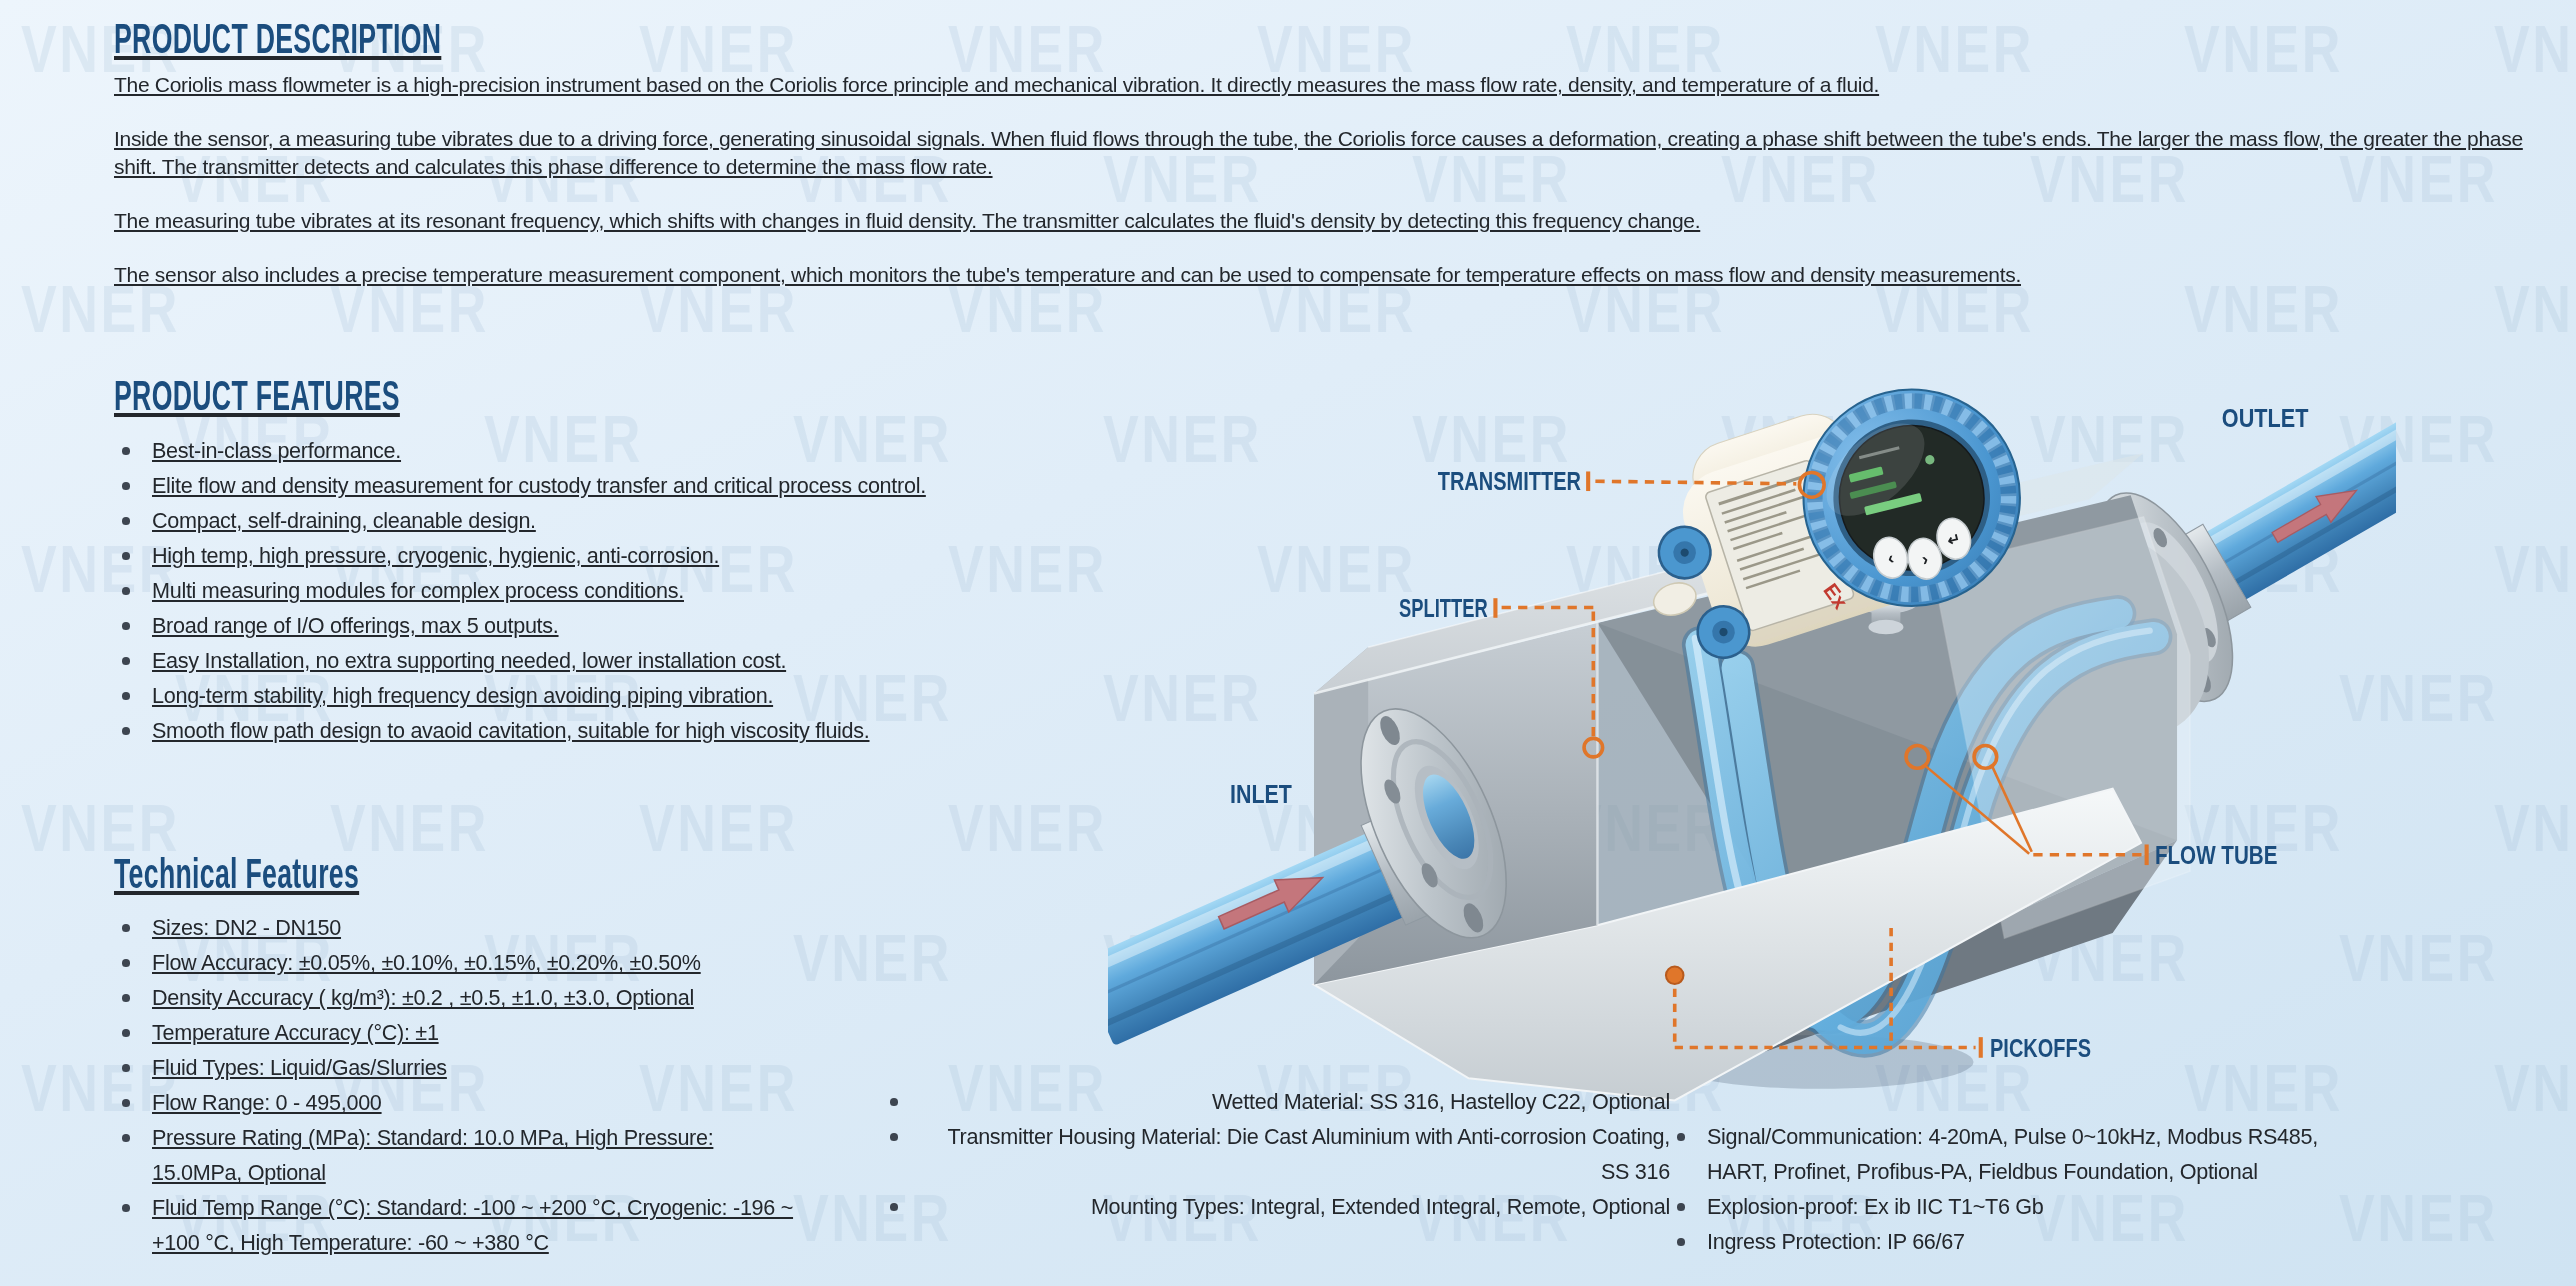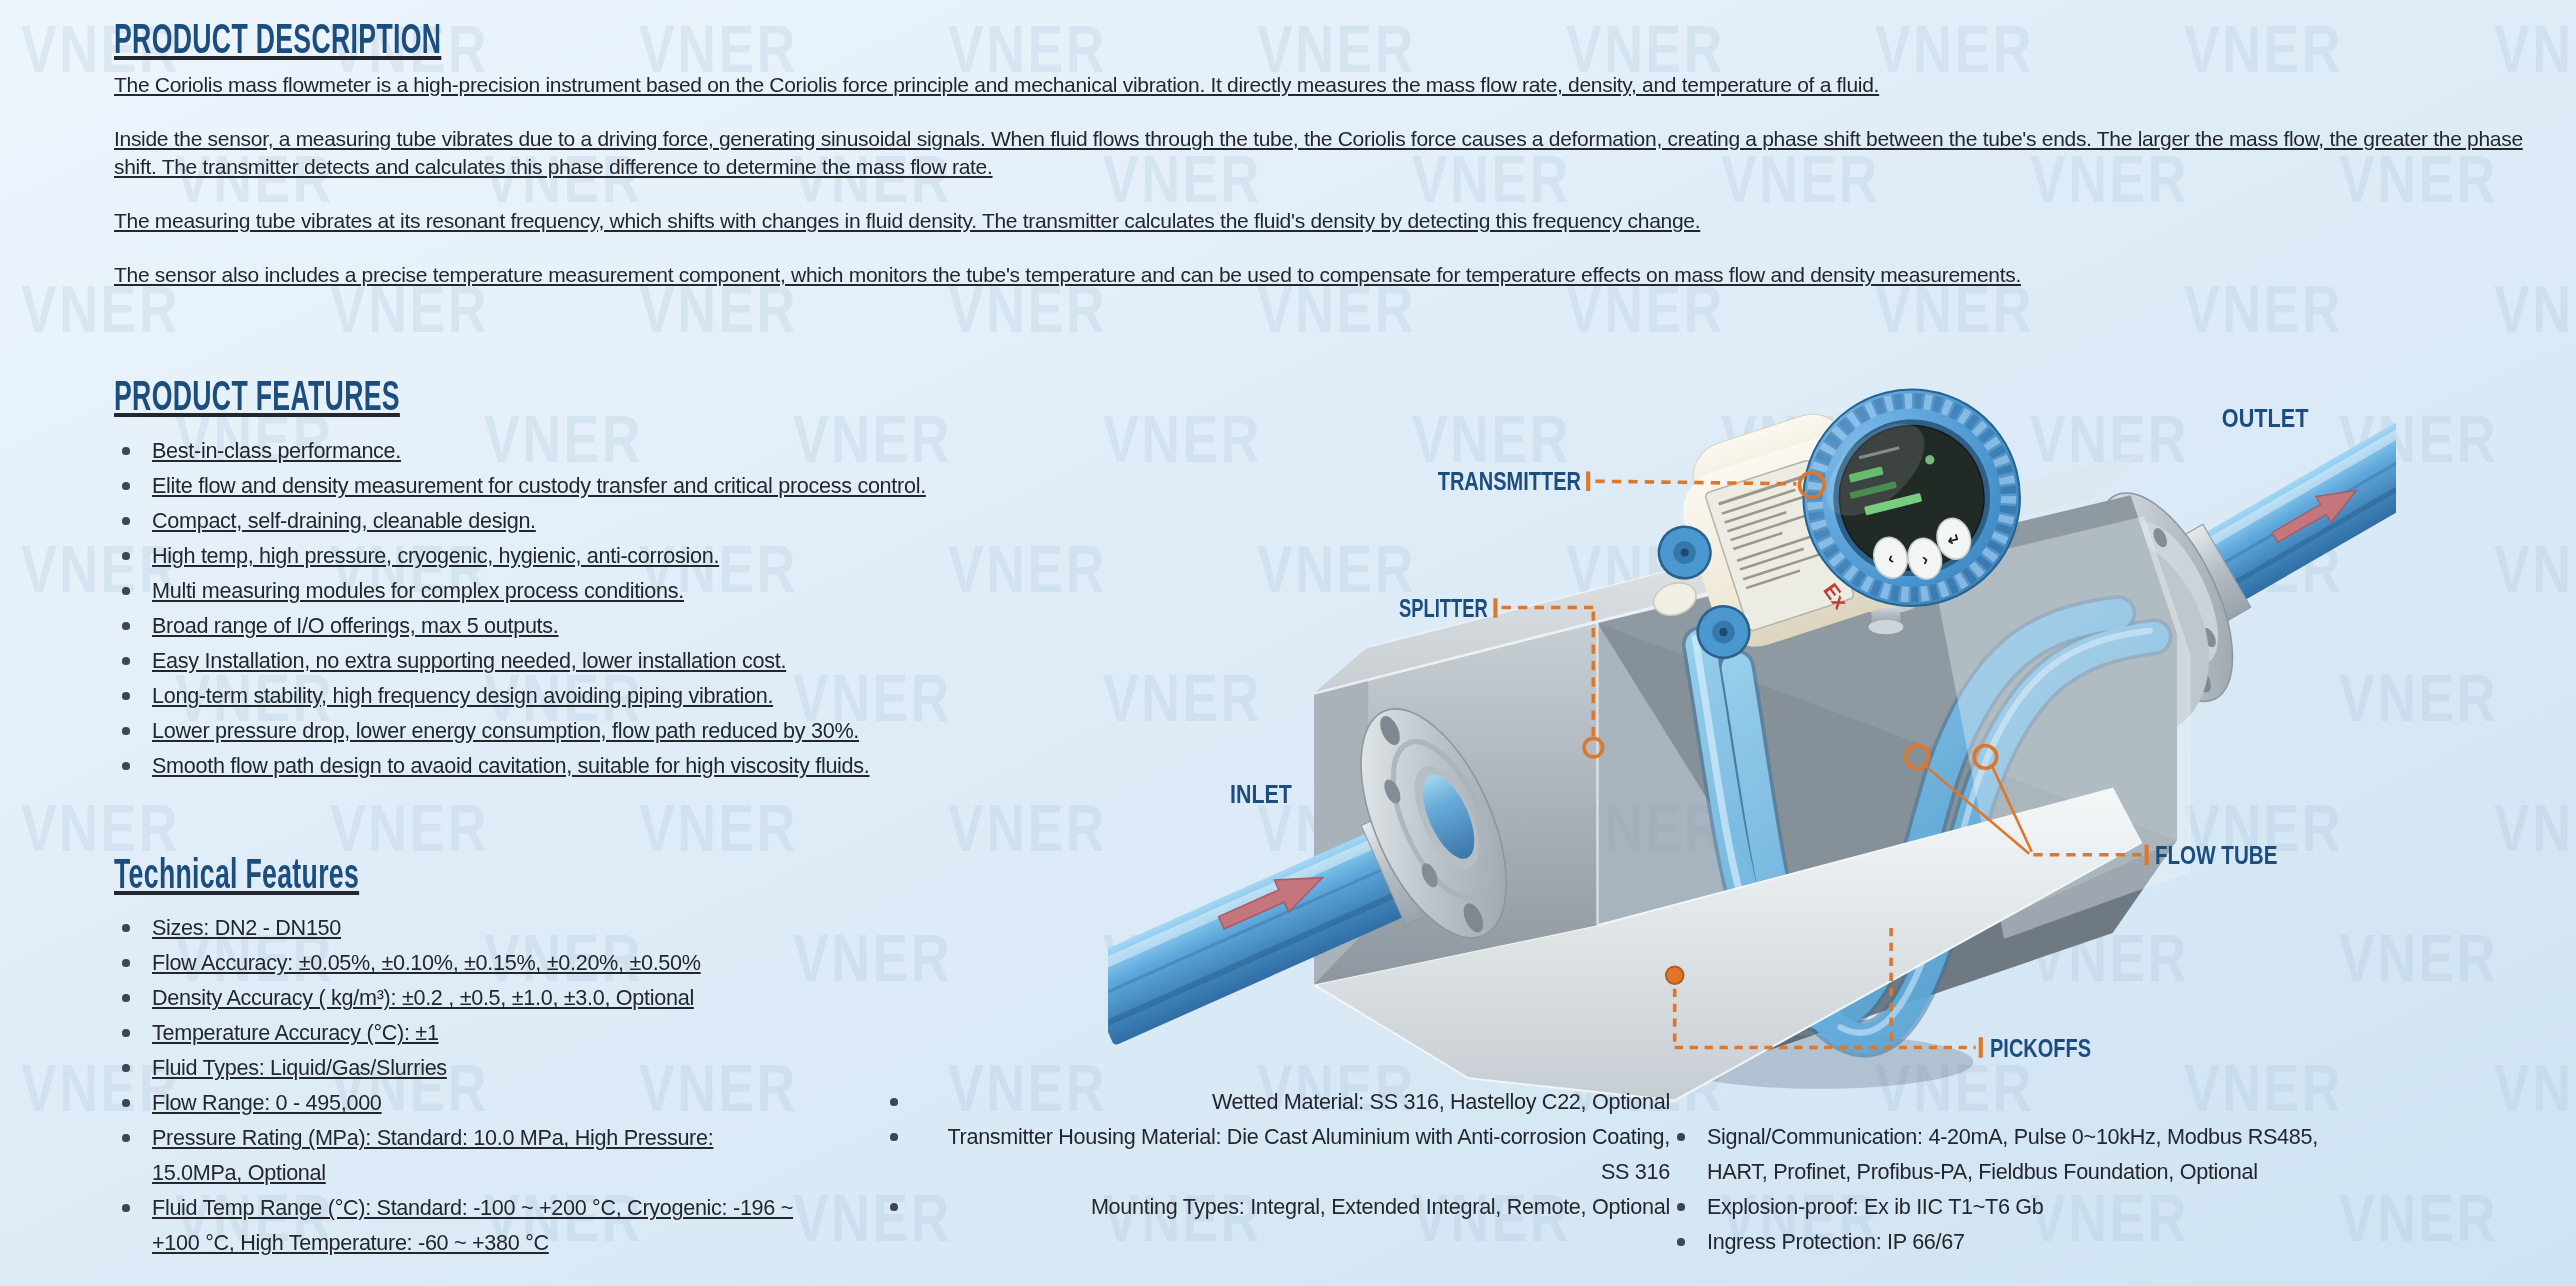--- a/index.html
+++ b/index.html
@@ -148,21 +148,20 @@
   <h2 class="hd">PRODUCT FEATURES</h2>
   <ul class="blist" id="features-list">
       <li>Best-in-class performance.</li>
       <li>Elite flow and density measurement for custody transfer and critical process control.</li>
       <li>Compact, self-draining, cleanable design.</li>
       <li>High temp, high pressure, cryogenic, hygienic, anti-corrosion.</li>
       <li>Multi measuring modules for complex process conditions.</li>
       <li>Broad range of I/O offerings, max 5 outputs.</li>
       <li>Easy Installation, no extra supporting needed, lower installation cost.</li>
       <li>Long-term stability, high frequency design avoiding piping vibration.</li>
-      <li>Lower pressure drop, lower energy consumption, flow path reduced by 30%.</li>
       <li>Smooth flow path design to avaoid cavitation, suitable for high viscosity fluids.</li>
     </ul>
 </div>
 
 <div class="section" id="section-technical">
   <h2 class="hd">Technical Features</h2>
   <ul class="blist" id="tech-col1">
       <li>Sizes: DN2 - DN150</li>
       <li>Flow Accuracy: ±0.05%, ±0.10%, ±0.15%, ±0.20%, ±0.50%</li>
       <li>Density Accuracy ( kg/m³): ±0.2 , ±0.5, ±1.0, ±3.0, Optional</li>

